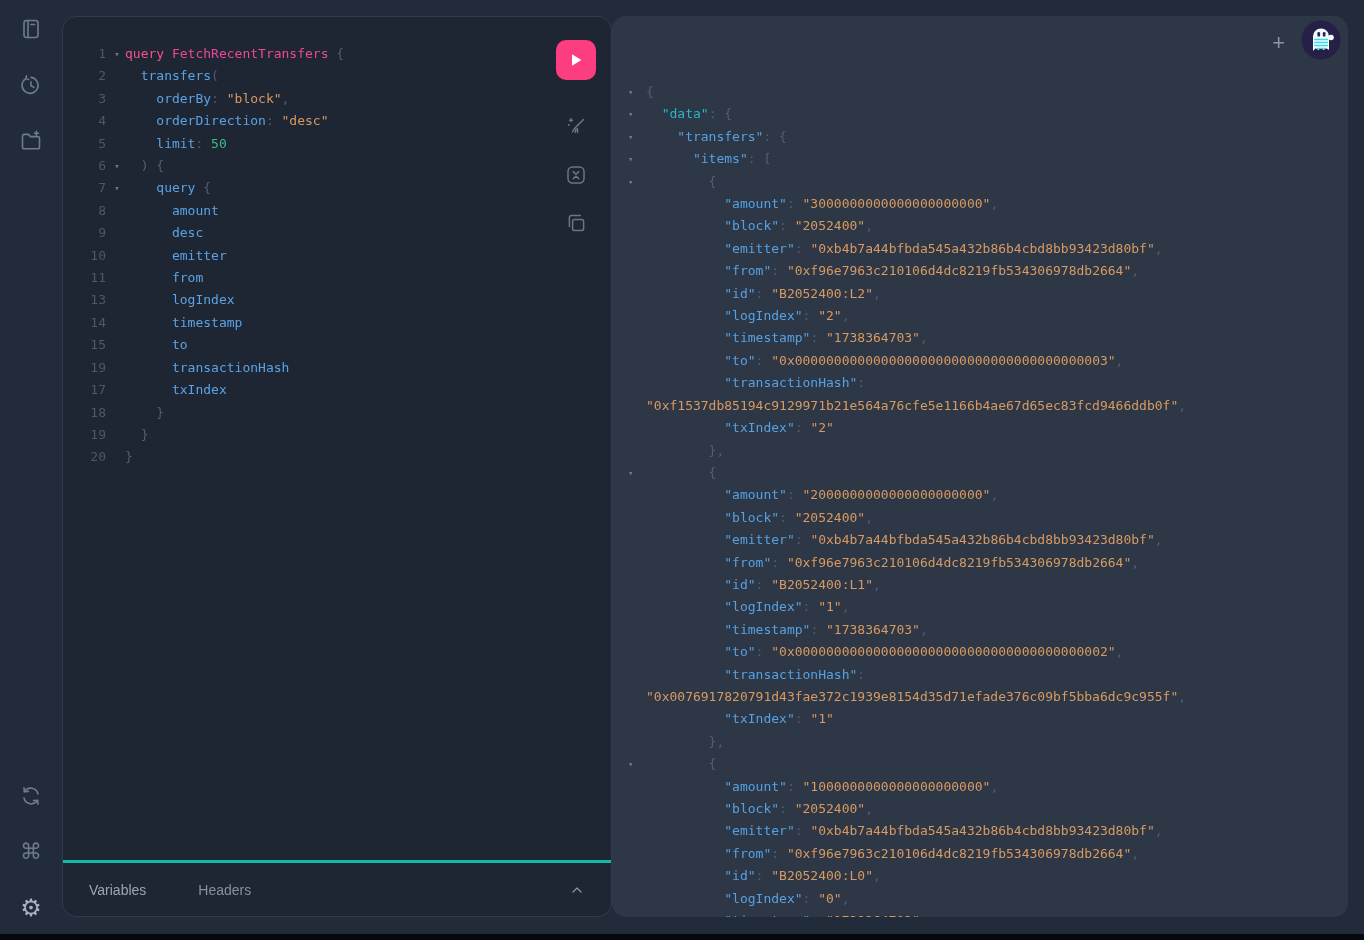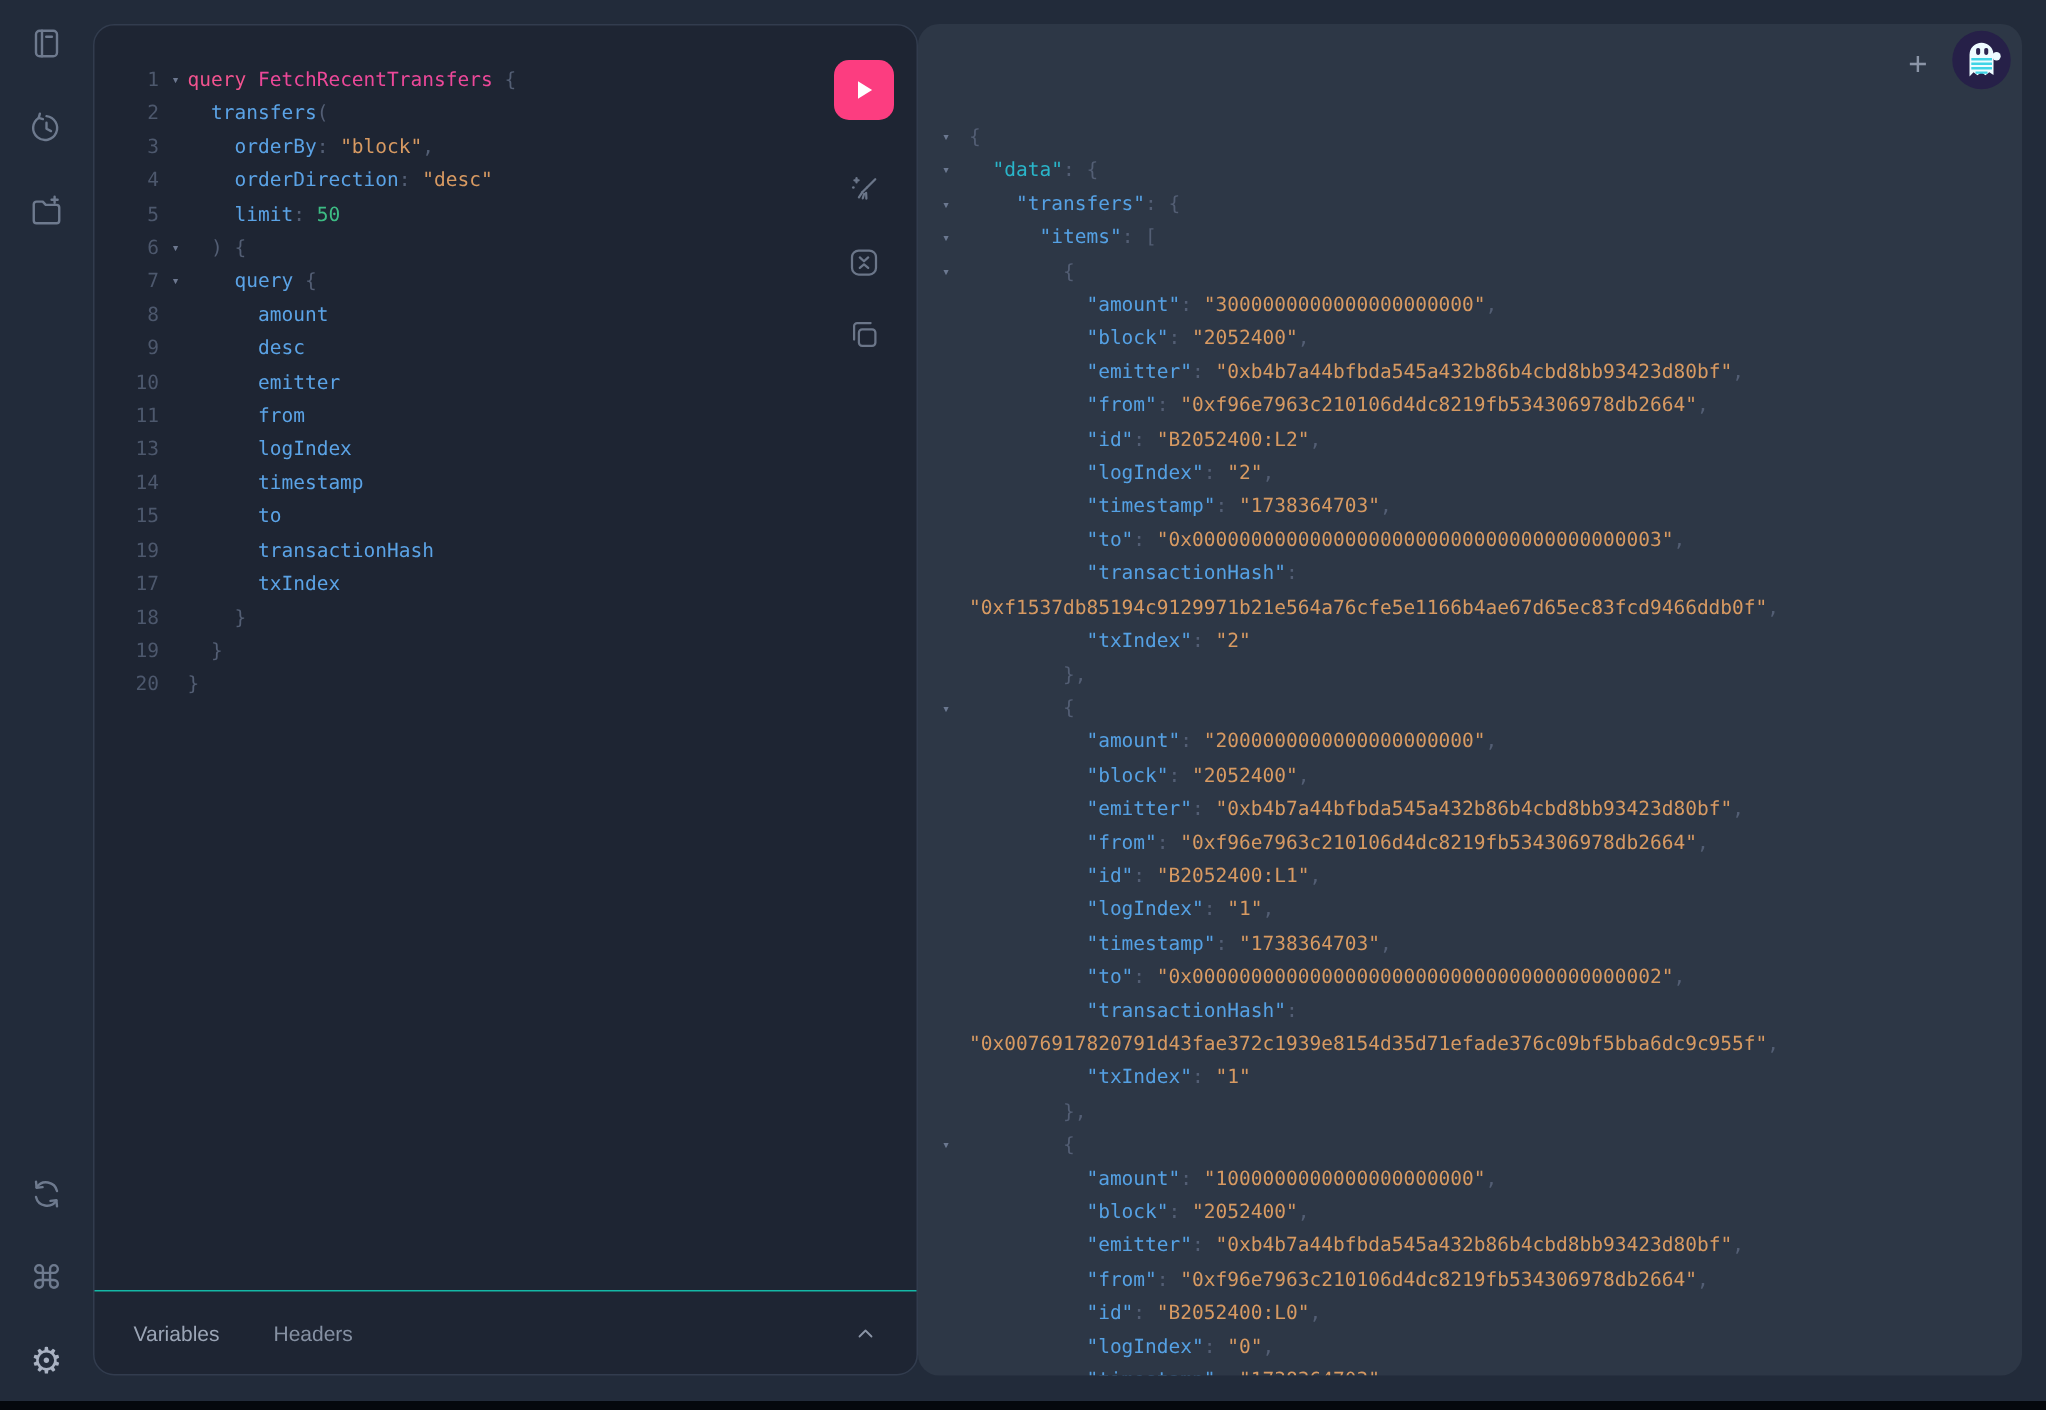--- a/index.html
+++ b/index.html
@@ -31,22 +31,22 @@
   .erow pre, .rrow pre { margin:0; white-space:pre; font:inherit; }
 
   .editor-toolbar { position:absolute; top:23px; right:15px; display:flex; flex-direction:column;
     align-items:center; gap:22px; }
   .exec-btn { width:40px; height:40px; border-radius:10px; background:#fc3d80; border:none;
     display:flex; align-items:center; justify-content:center; cursor:pointer; margin-bottom:12px; }
   .tool-btn { background:none; border:none; color:#6b7689; cursor:pointer; width:26px; height:26px;
     display:flex; align-items:center; justify-content:center; }
   .tool-btn svg { stroke:currentColor; fill:none; stroke-width:1.5; stroke-linecap:round; stroke-linejoin:round; }
 
-  .editor-footer { height:56px; border-top:1px solid #14b8a6; display:flex; align-items:center;
-    padding:0 26px; gap:36px; flex:none; }
+  .editor-footer { height:56px; border-top:3px solid #14b8a6; display:flex; align-items:center;
+    padding:0 26px; gap:52px; flex:none; }
   .footer-tab { background:none; border:none; font-size:14px; cursor:pointer; font-family:inherit; }
   .footer-tab.variables { color:#9ba5b6; }
   .footer-tab.headers { color:#8590a2; }
   .collapse-btn { margin-left:auto; background:none; border:none; color:#8b95a7; cursor:pointer;
     display:flex; align-items:center; }
   .collapse-btn svg { stroke:currentColor; fill:none; stroke-width:1.8; stroke-linecap:round; stroke-linejoin:round; }
 
   
   .response-pane { flex:1; height:100%; background:#2d3746; border-radius:14px;
     display:flex; flex-direction:column; overflow:hidden; }

